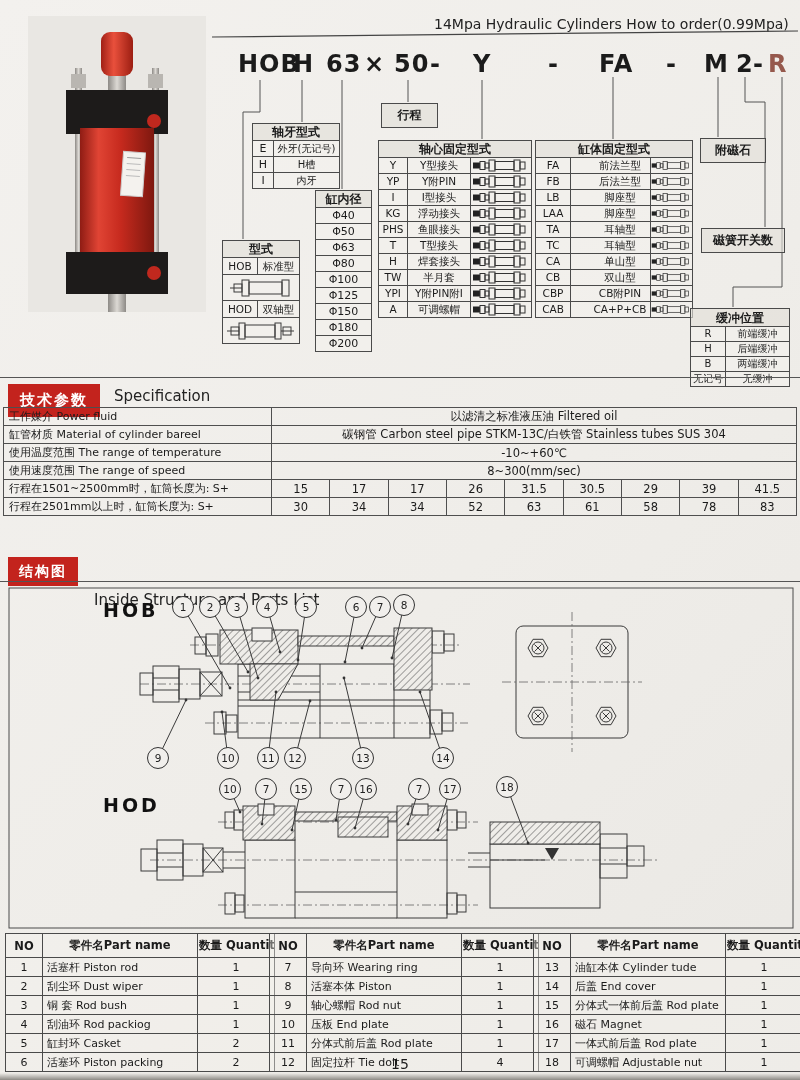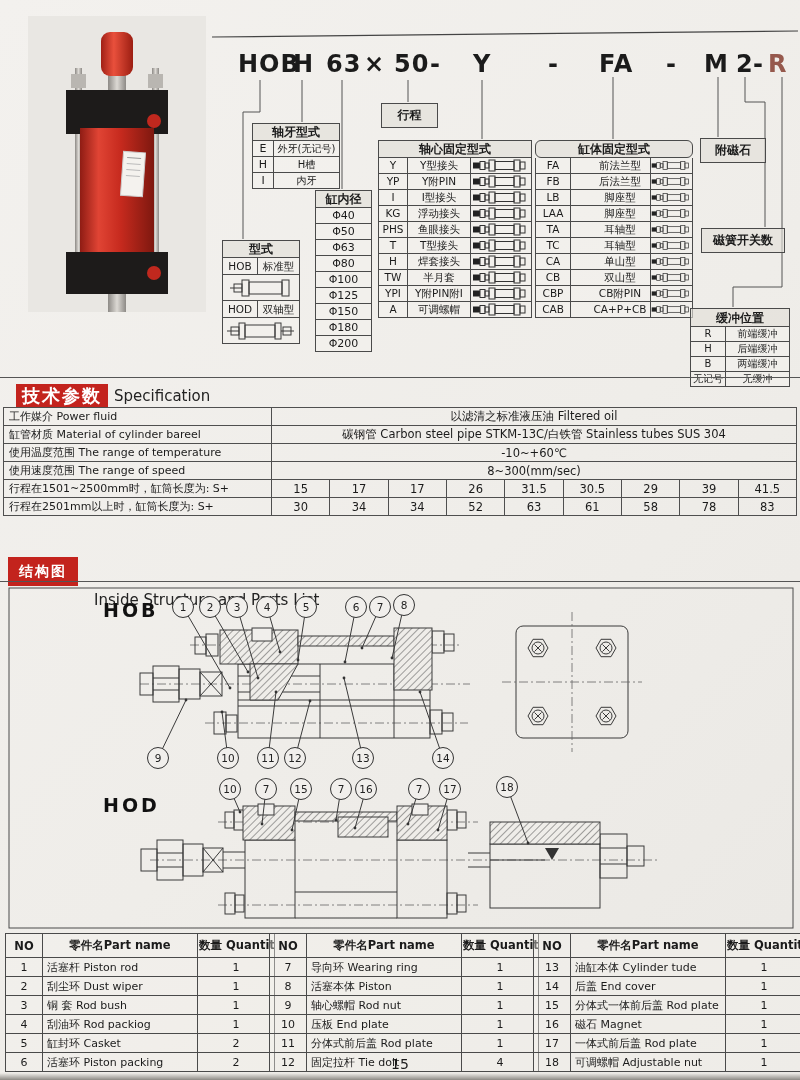--- a/index.html
+++ b/index.html
@@ -35,21 +35,21 @@
   .t-model{left:222px;top:240px;width:78px;}
   .t-model .hd{height:16px;} .t-model .trow{height:16px;}
   .t-model .c0{width:34px;font-size:10.5px;} .t-model .c1{flex:1;font-size:10.5px;}
   .t-model .draw{height:25px;border:1px solid #4a4a4a;border-top:none;
     display:flex;align-items:center;justify-content:center;background:rgba(244,242,238,.5);}
   .t-rodend{left:378px;top:140px;width:154px;}
   .t-rodend .hd{height:16px;} .t-rodend .trow{height:15px;}
   .t-rodend .c0{width:28px;font-size:10.5px;} .t-rodend .c1{width:62px;font-size:10.5px;}
   .t-rodend .icon-cell{flex:1;}
   .t-mount{left:535px;top:140px;width:158px;}
-  .t-mount .hd{height:16px;border-radius:6px;} .t-mount .trow{height:15px;}
+  .t-mount .hd{height:16px;} .t-mount .trow{height:15px;}
   .t-mount .c0{width:34px;font-size:10.5px;} .t-mount .c1{width:60px;font-size:10.5px;margin-left:19px;}
   .t-mount .icon-cell{flex:1;}
   .t-cushion{left:690px;top:308px;width:100px;}
   .t-cushion .hd{height:17px;} .t-cushion .trow{height:14px;}
   .t-cushion .c0{width:34px;font-size:10px;} .t-cushion .c1{flex:1;font-size:10px;}
   .box-stroke{left:381px;top:103px;width:55px;height:23px;}
   .box-magnet{left:700px;top:138px;width:64px;height:23px;}
   .box-switch{left:701px;top:228px;width:82px;height:23px;}
   
   table{border-collapse:collapse;}
@@ -119,20 +119,21 @@
     <line x1="98" y1="142" x2="112" y2="142" stroke="#999"></line>
         <line x1="98" y1="148" x2="112" y2="148" stroke="#bbb"></line>
     <line x1="98" y1="154" x2="112" y2="154" stroke="#bbb"></line>
         <line x1="98" y1="160" x2="112" y2="160" stroke="#bbb"></line>
   </g>
   <rect x="38" y="236" width="102" height="42" fill="#1d1b1a"></rect>
   <circle cx="126" cy="257" r="7" fill="#c0281e"></circle>
   <rect x="80" y="278" width="18" height="18" fill="url(#steel)"></rect>
 </svg>
 
+<div class="sec-en" style="left:434px;top:16px;font-size:14px;">14Mpa Hydraulic  Cylinders How to order(0.99Mpa)</div>
 
 <div class="oc" id="order-code">
       <span style="left: 238px;">HOB</span>
       <span style="left: 293px;">H</span>
       <span style="left: 326px;">63</span>
       <span style="left: 364px;">×</span>
       <span style="left: 394px;">50</span>
       <span style="left: 430px;">-</span>
       <span style="left: 473px;">Y</span>
       <span style="left: 548px;">-</span>
@@ -619,21 +620,21 @@
           <div class="tcell c1">两端缓冲</div>
         </div>
         <div class="trow">
           <div class="tcell c0">无记号</div>
           <div class="tcell c1">无缓冲</div>
         </div>
       </div>
 </div>
 
 <div class="rule" style="left:0;top:377px;width:800px;"></div>
-<div class="redbox" style="left:8px;top:384px;width:92px;height:23px;font-size:18px;margin-left:8px;">技术参数</div>
+<div class="redbox" style="left:8px;top:384px;width:92px;height:33px;font-size:15px;">技术参数</div>
 <div class="sec-en" style="left:114px;top:387px;">Specification</div>
 <table class="spec" id="spec-table">
       <tbody>
         <tr>
           <td class="lbl">工作媒介 Power fluid</td>
           <td colspan="9">以滤清之标准液压油 Filtered oil</td>
         </tr>
         <tr>
           <td class="lbl">缸管材质 Material of cylinder bareel</td>
           <td colspan="9">碳钢管 Carbon steel pipe STKM-13C/白铁管 Stainless tubes SUS 304</td>

